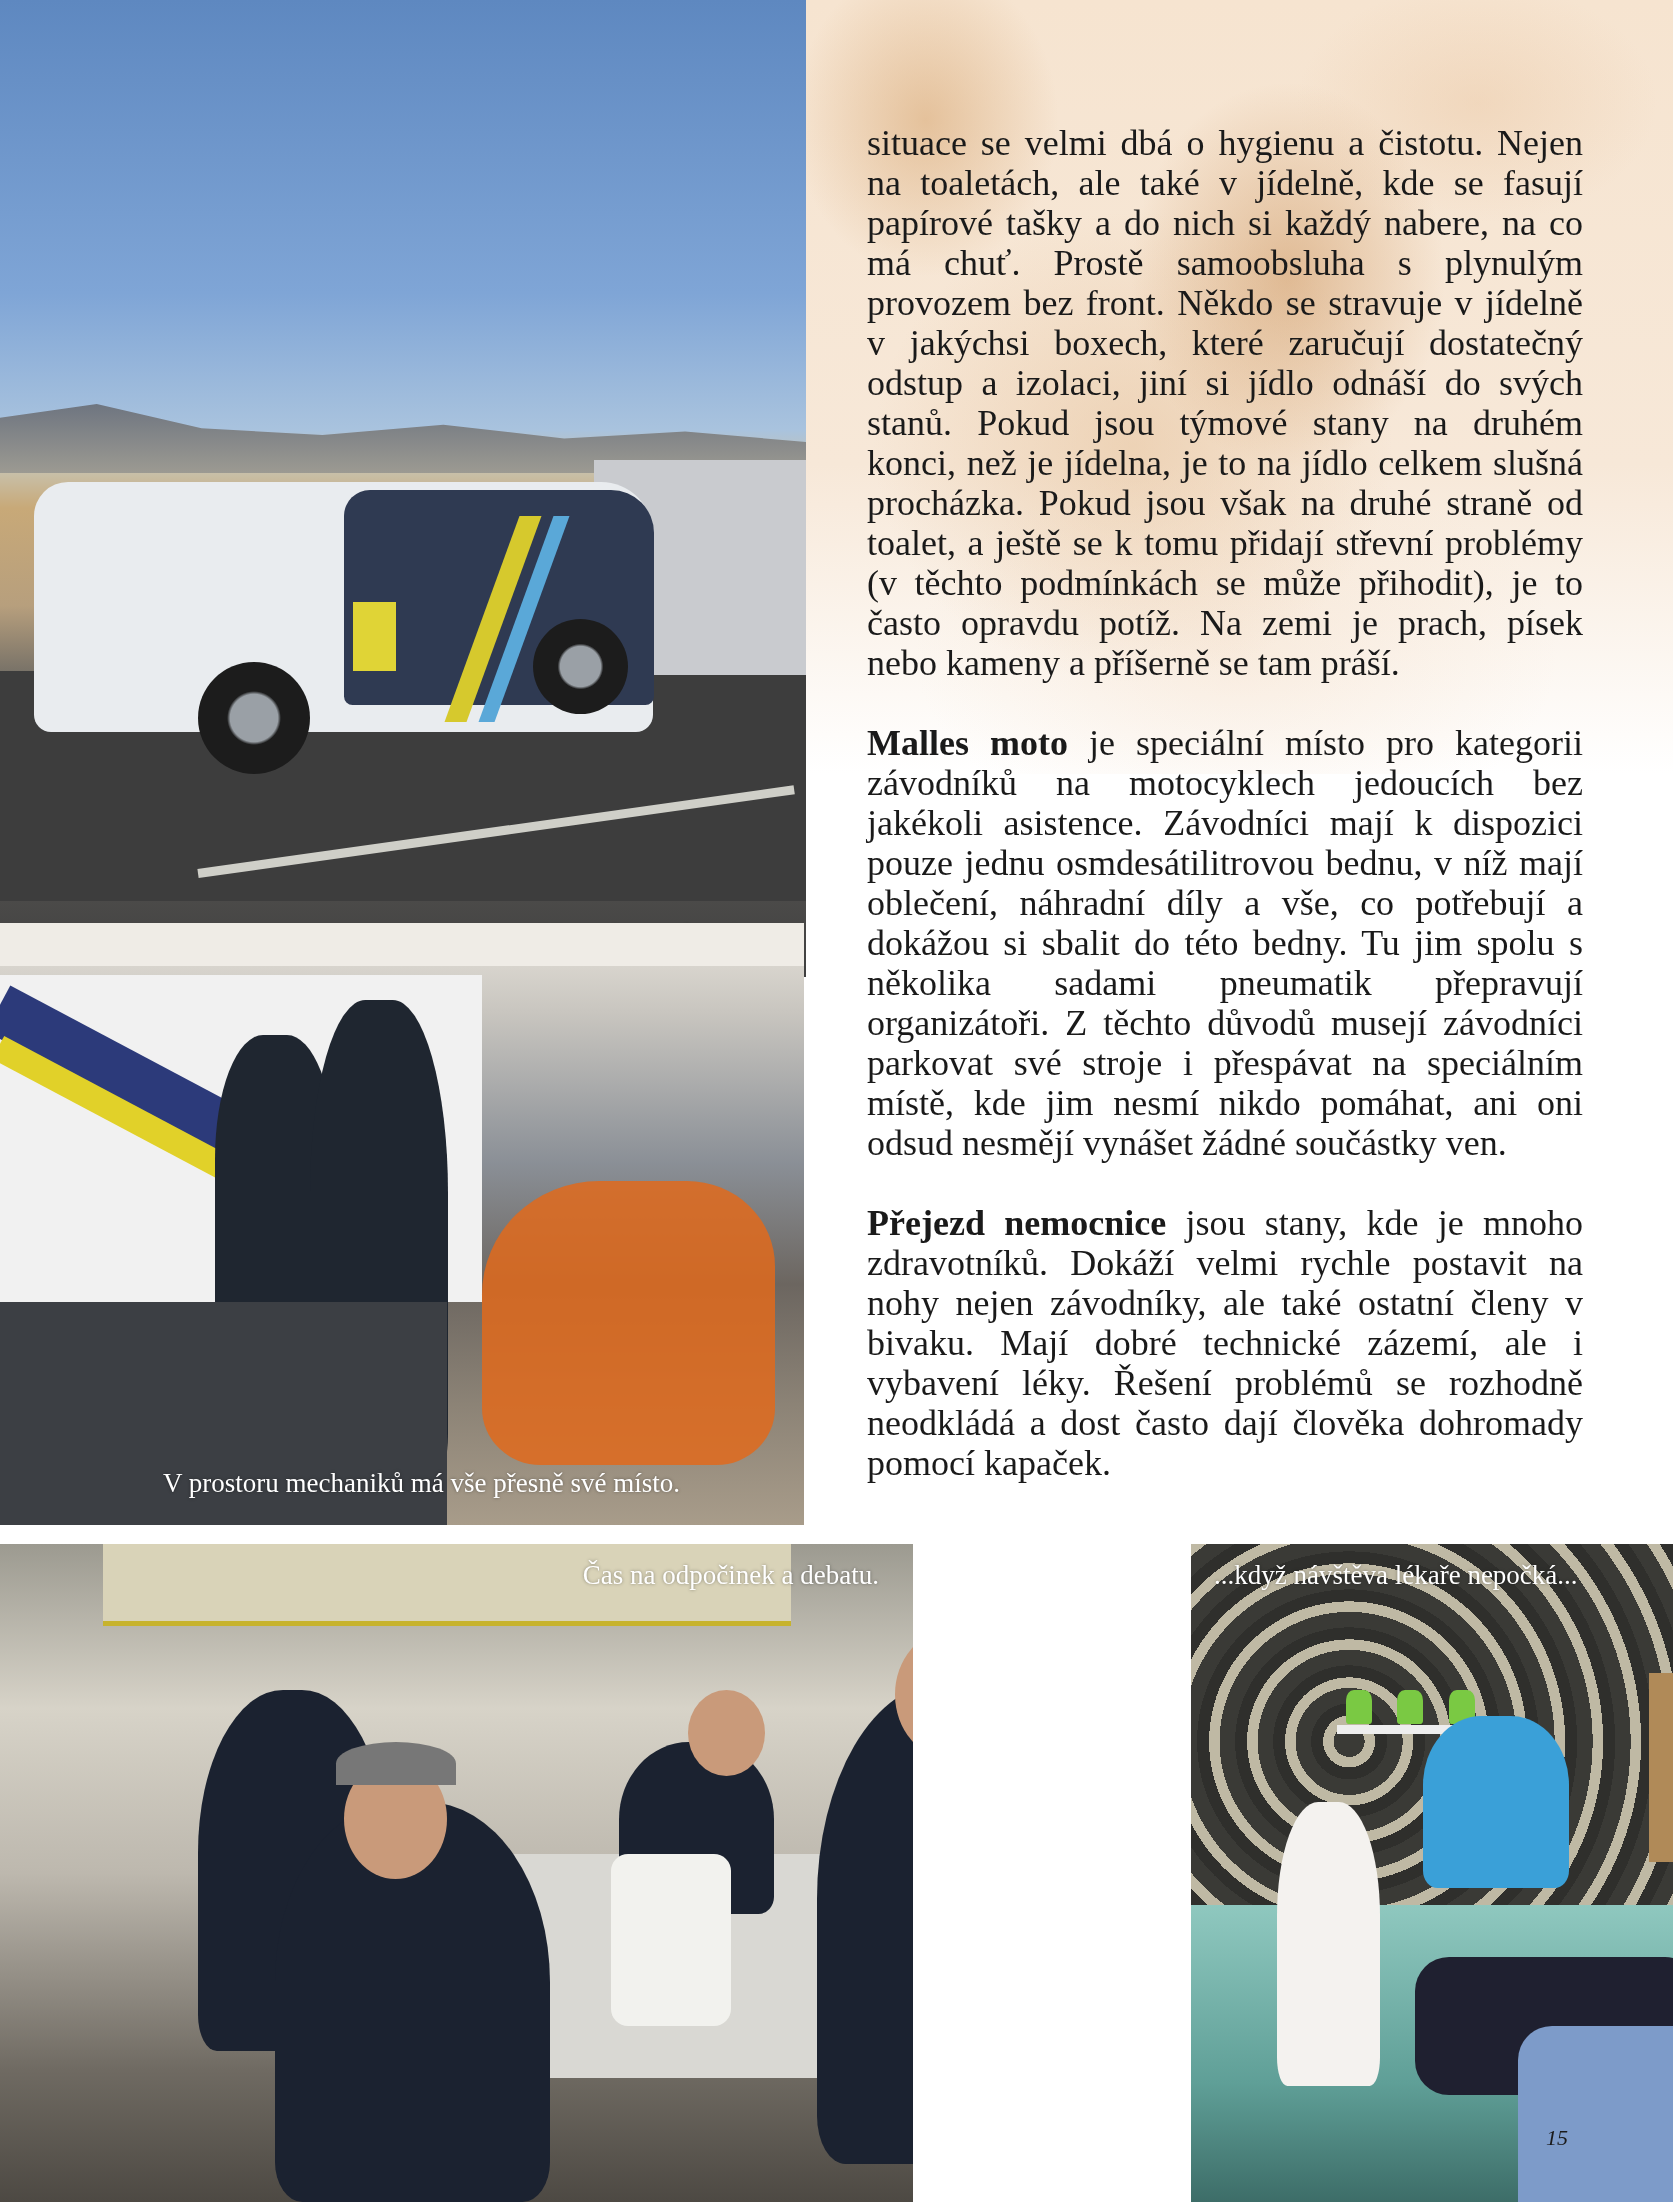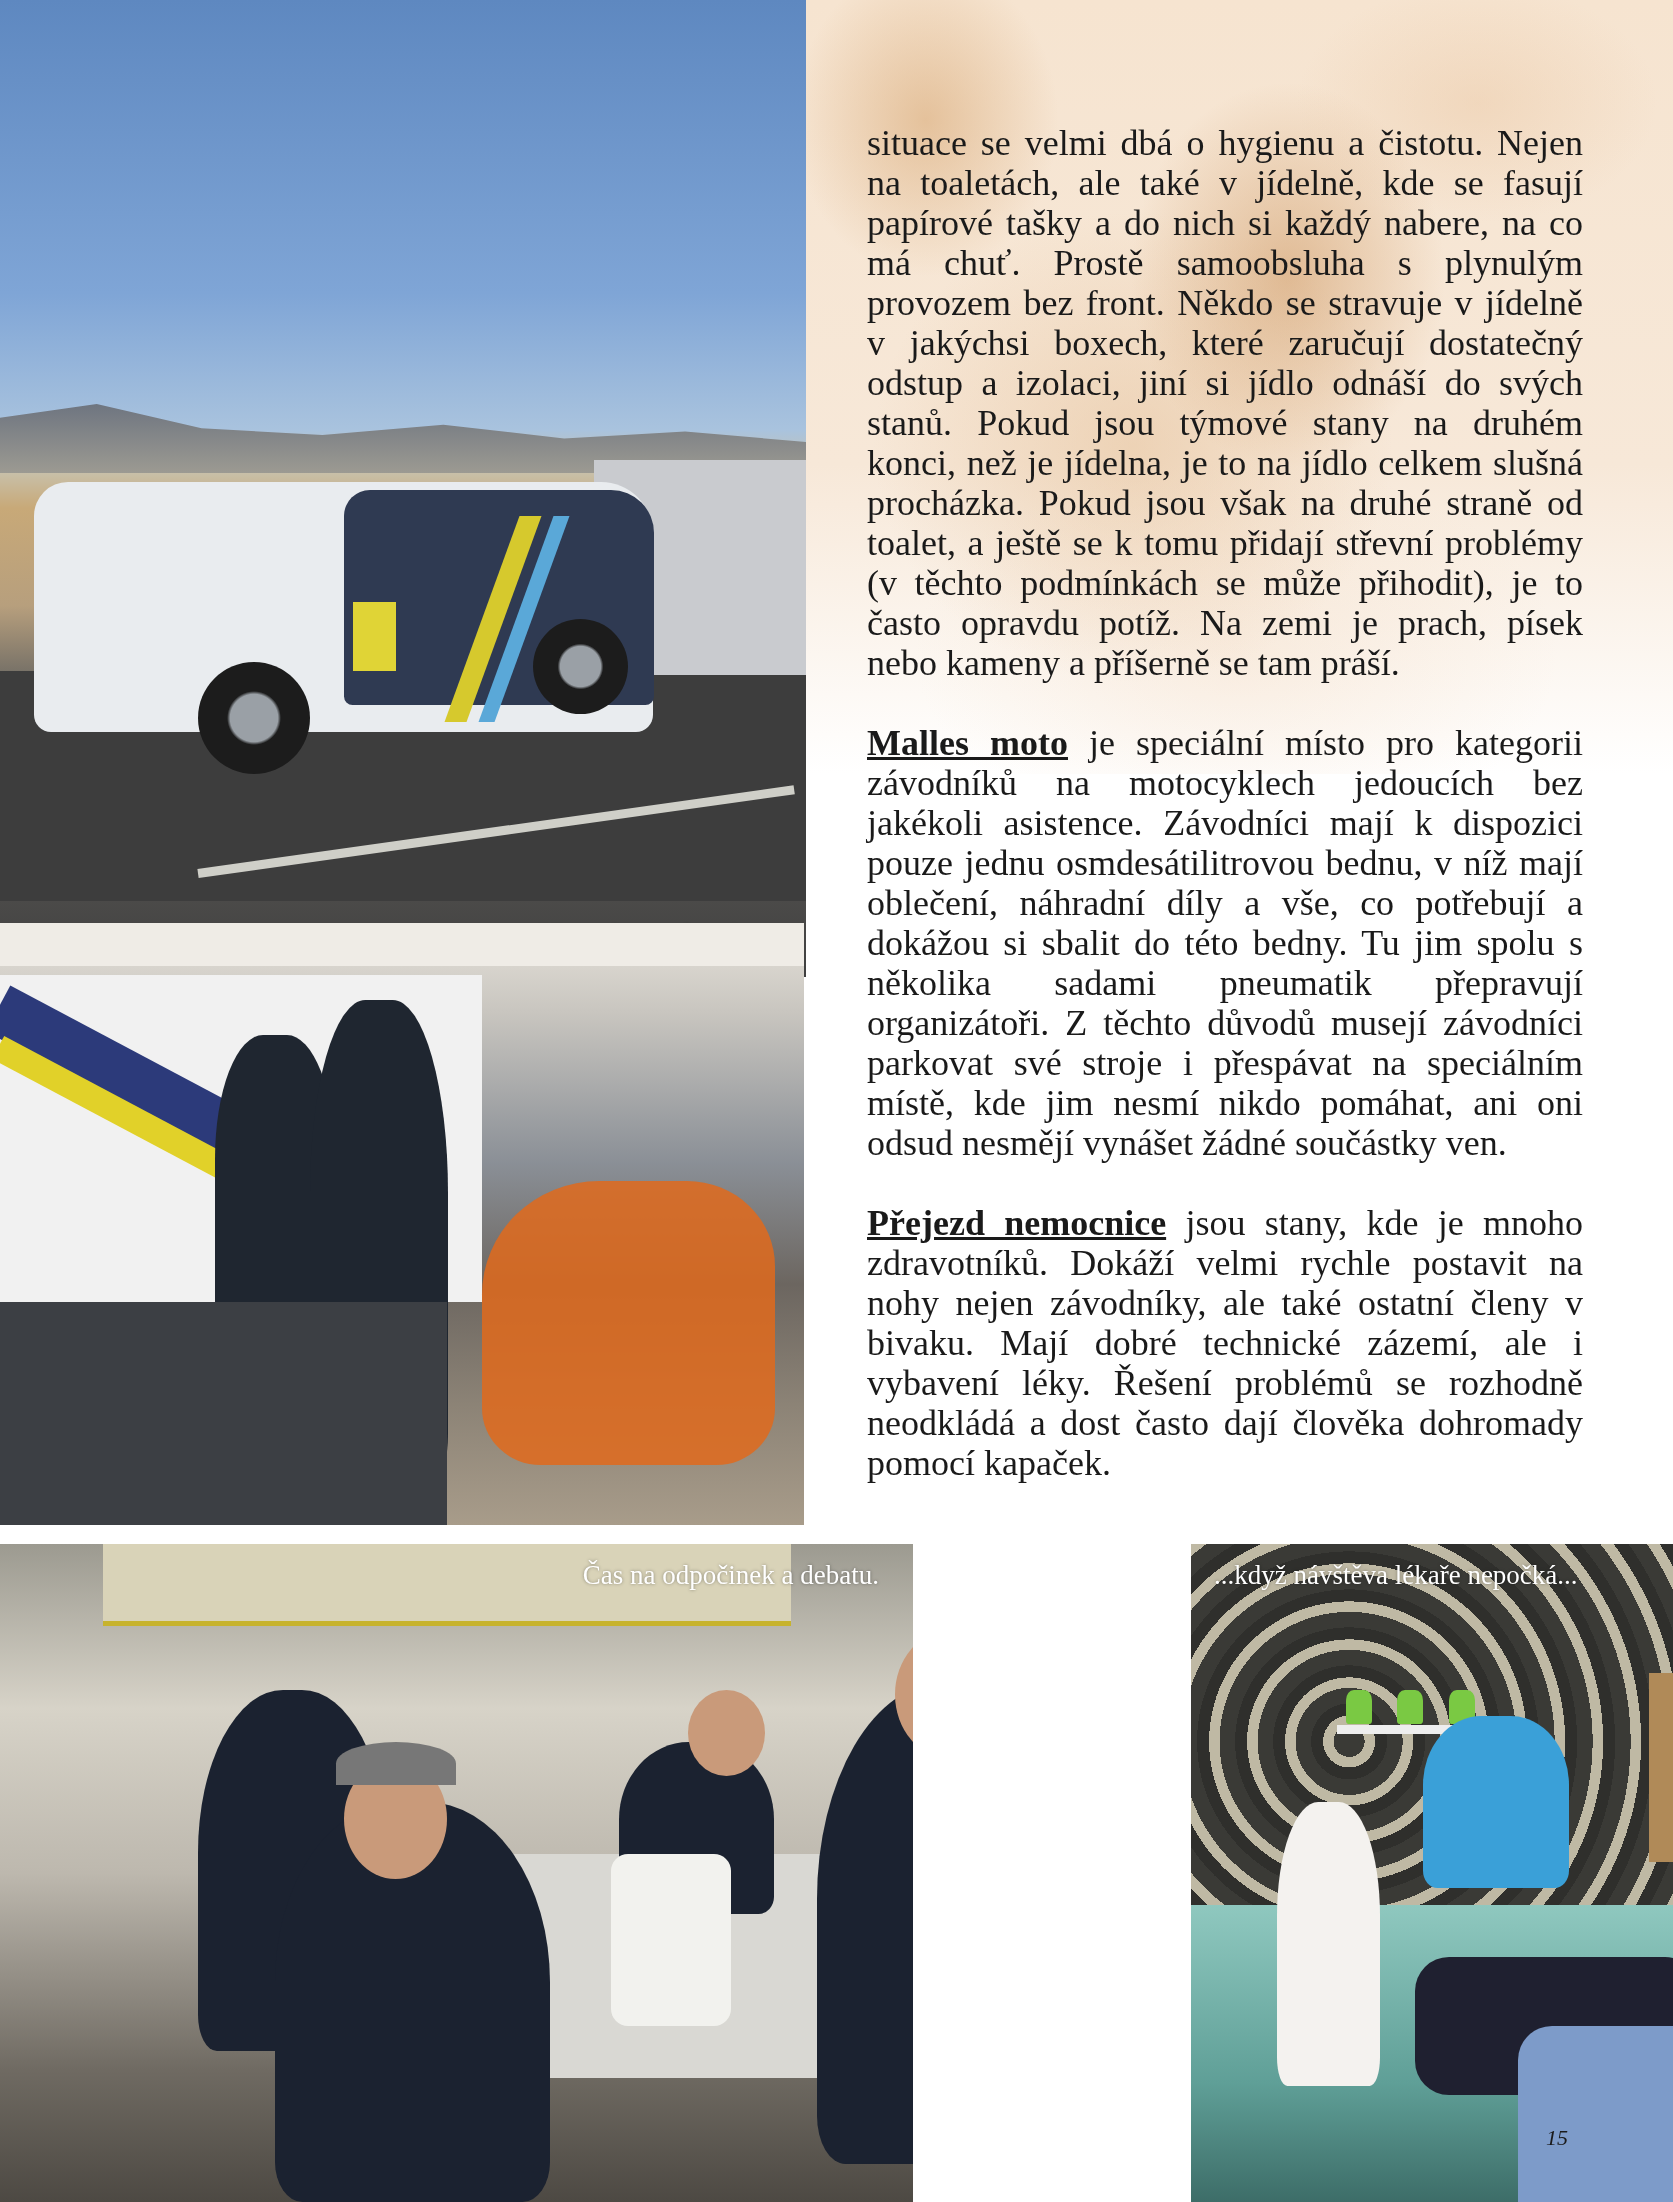--- a/index.html
+++ b/index.html
@@ -61,21 +61,21 @@
   #p4 .chair { position:absolute; left:0; top:361px; width:527px; height:297px; background:linear-gradient(180deg,#8fc8bf,#5f9f97 60%,#3d6d68); }
   #p4 .doctor { position:absolute; left:86px; top:258px; width:103px; height:284px; background:#f4f2ef; border-radius:40% 40% 10% 10%; }
   #p4 .man { position:absolute; left:232px; top:172px; width:146px; height:172px; background:#3aa0d8; border-radius:40% 40% 10% 10%; }
   #p4 .patient { position:absolute; left:224px; top:413px; width:284px; height:138px; background:#1f2030; border-radius:34px; }
   #p4 .jeans { position:absolute; left:327px; top:482px; width:200px; height:176px; background:#7d9bc9; border-radius:34px 0 0 0; }
   .pagenum { position:absolute; left:1546px; top:2125px; font-size:22px; font-style:italic; color:#1a1a1a; }
 
   .text { position:absolute; left:867px; top:123px; width:716px; color:#1a1a1a;
           font-size:36px; line-height:40px; text-align:justify; hyphens:manual; }
   .text p { margin:0 0 40px 0; }
-  .text b { font-weight:bold;text-decoration:underline; }
+  .text b { font-weight:bold; }
 </style>
 </head>
 <body>
 
 <div class="stain"></div>
 
 <div class="photo" id="p1">
   <div class="mountains"></div>
   <div class="road"></div>
   <div class="line"></div>
@@ -92,20 +92,21 @@
 
 <div class="photo" id="p2">
   <div class="tent"></div>
   <div class="van"></div>
   <div class="vanstripe"></div>
   <div class="vanstripe2"></div>
   <div class="bike"></div>
   <div class="person" style="left:215px;top:112px;width:120px;height:310px;"></div>
   <div class="person" style="left:310px;top:77px;width:138px;height:482px;"></div>
   <div class="table"></div>
+  <div class="caption" style="left:163px;bottom:26px;">V prostoru mechaniků má vše přesně své místo.</div>
 </div>
 
 <div class="photo" id="p3">
   <div class="banner"></div>
   <div class="tablewhite"></div>
   <div class="person" style="left:198px;top:146px;width:189px;height:361px;"></div>
   <div class="person" style="left:275px;top:258px;width:275px;height:400px;"></div>
   <div class="person" style="left:619px;top:198px;width:155px;height:172px;"></div>
   <div class="person" style="left:817px;top:138px;width:284px;height:482px;"></div>
   <div class="face" style="left:344px;top:215px;width:103px;height:120px;"></div>

